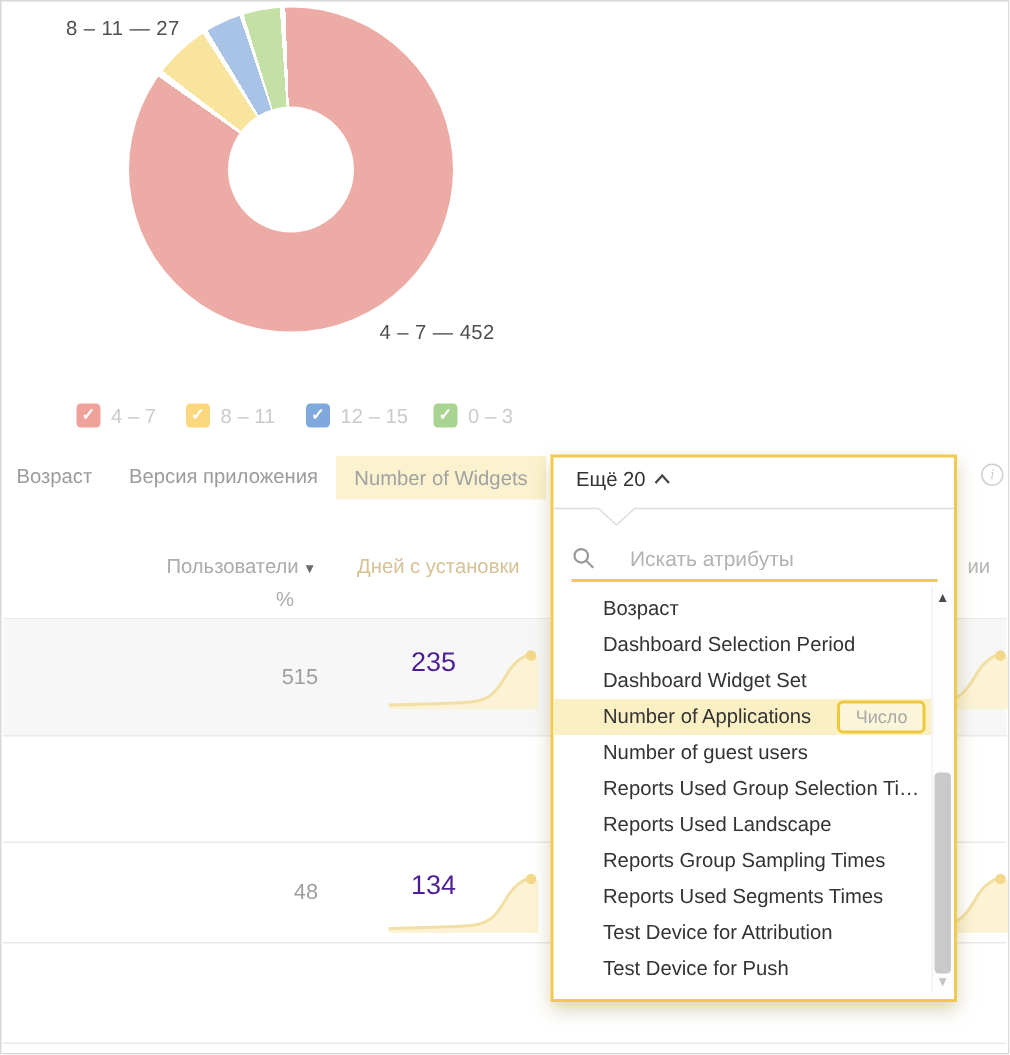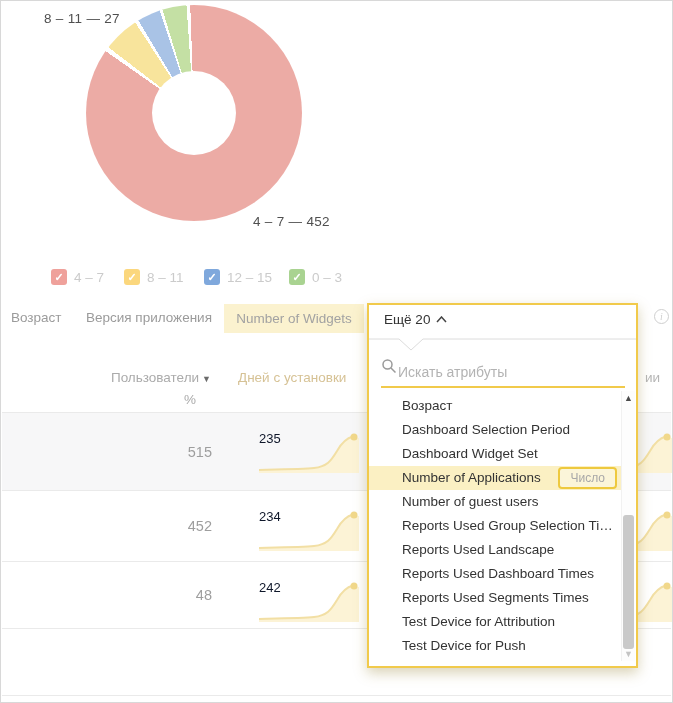--- a/index.html
+++ b/index.html
@@ -65,36 +65,36 @@
   .row { left:1px; right:1px; }
   #row-0 { top:412px; height:77px; background:#f7f7f8; }
   #row-1 { top:490px; height:70px; }
   #row-2 { top:561px; height:66px; }
   #row-3 { top:628px; height:66px; }
   .val {
     position:absolute; left:60px; width:150px; top:0; height:100%;
     display:flex; align-items:center; justify-content:flex-end;
     color:#9e9e9e; font-size:14.5px;
   }
-  .spark-label { position:absolute; left:257px; width:60px; text-align:left; color:#0f172a; font-size:13px; }
+  .spark-label { position:absolute; left:257px; width:60px; text-align:center; color:#4c1d95; font-size:18px; }
   .spark { position:absolute; width:100px; height:44px; }
   .sl-0 { top:18px; } .sp-0 { top:16px; }
   .c2 { left:257px; } .c3 { left:390px; } .c4 { left:570px; }
 
   
   #panel {
     left:366px; top:302px; width:271px; height:365px; background:#fff;
     border:2px solid #f1ca4b; z-index:10;
     box-shadow:0 5px 12px rgba(150,130,50,.35);
   }
   #panel-trigger { left:15px; top:7px; display:flex; align-items:center; gap:6px;
     color:#333; font-size:13.5px; cursor:pointer;text-align:right; }
   #panel-notch { left:0; top:33px; }
   #search-row { left:12px; top:53px; width:244px; height:30px;
-    border-bottom:2px solid #f1ca4b; display:flex; gap:1px; }
+    border-bottom:2px solid #f1ca4b; display:flex; align-items:center; gap:23px; }
   #search-input { border:none; outline:none; font-size:14px; color:#333; width:190px;
     font-family:"Liberation Sans", sans-serif; background:transparent; }
   #search-input::placeholder { color:#b3b3b3; }
   #attr-list { left:0; top:89px; width:252px; }
   .attr-item { position:relative; height:24px; line-height:24px; padding-left:33px;
     font-size:13.5px; color:#333; cursor:pointer; white-space:nowrap; }
   .attr-item.selected { background:#fbf0c3; }
   #type-badge {
     position:absolute; right:4px; top:1px; height:22px; padding:0 10px;
     border:2px solid #eec93e; border-radius:4px; background:#fbf5d9;
@@ -171,36 +171,23 @@
     <svg class="spark sp-0 c2">
         <use href="#spark-sym"></use>
       </svg>
     <svg class="spark sp-0 c3">
         <use href="#spark-sym"></use>
       </svg>
     <svg class="spark sp-0 c4">
         <use href="#spark-sym"></use>
       </svg>
   </div>
-  <div id="row-1" class="abs row">
-    <div class="val">452</div>
-    <div class="spark-label sl-0">234</div>
-    <svg class="spark sp-0 c2">
-        <use href="#spark-sym"></use>
-      </svg>
-    <svg class="spark sp-0 c3">
-        <use href="#spark-sym"></use>
-      </svg>
-    <svg class="spark sp-0 c4">
-        <use href="#spark-sym"></use>
-      </svg>
-  </div>
   <div id="row-2" class="abs row">
     <div class="val">48</div>
-    <div class="spark-label sl-0">242</div>
+    <div class="spark-label sl-0">134</div>
     <svg class="spark sp-0 c2">
         <use href="#spark-sym"></use>
       </svg>
     <svg class="spark sp-0 c3">
         <use href="#spark-sym"></use>
       </svg>
     <svg class="spark sp-0 c4">
         <use href="#spark-sym"></use>
       </svg>
   </div>
@@ -226,21 +213,21 @@
       <div class="attr-item">Возраст</div>
       <div class="attr-item">Dashboard Selection Period</div>
       <div class="attr-item">Dashboard Widget Set</div>
       <div class="attr-item selected">
         <span>Number of Applications</span>
         <span id="type-badge">Число</span>
       </div>
       <div class="attr-item">Number of guest users</div>
       <div class="attr-item">Reports Used Group Selection Ti…</div>
       <div class="attr-item">Reports Used Landscape</div>
-      <div class="attr-item">Reports Used Dashboard Times</div>
+      <div class="attr-item">Reports Group Sampling Times</div>
       <div class="attr-item">Reports Used Segments Times</div>
       <div class="attr-item">Test Device for Attribution</div>
       <div class="attr-item">Test Device for Push</div>
     </div>
     <div id="scrollbar" class="abs">
       <div id="scroll-up">▲</div>
       <div id="scroll-thumb"></div>
       <div id="scroll-down">▼</div>
     </div>
   </div>

